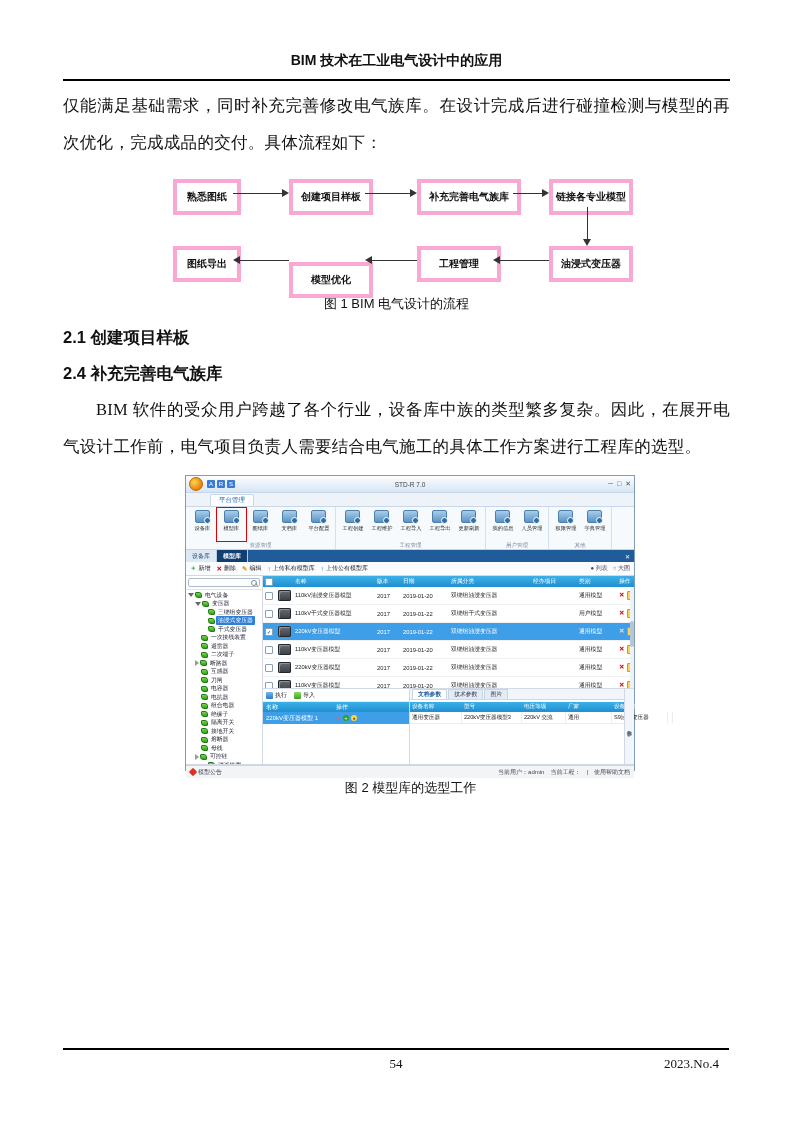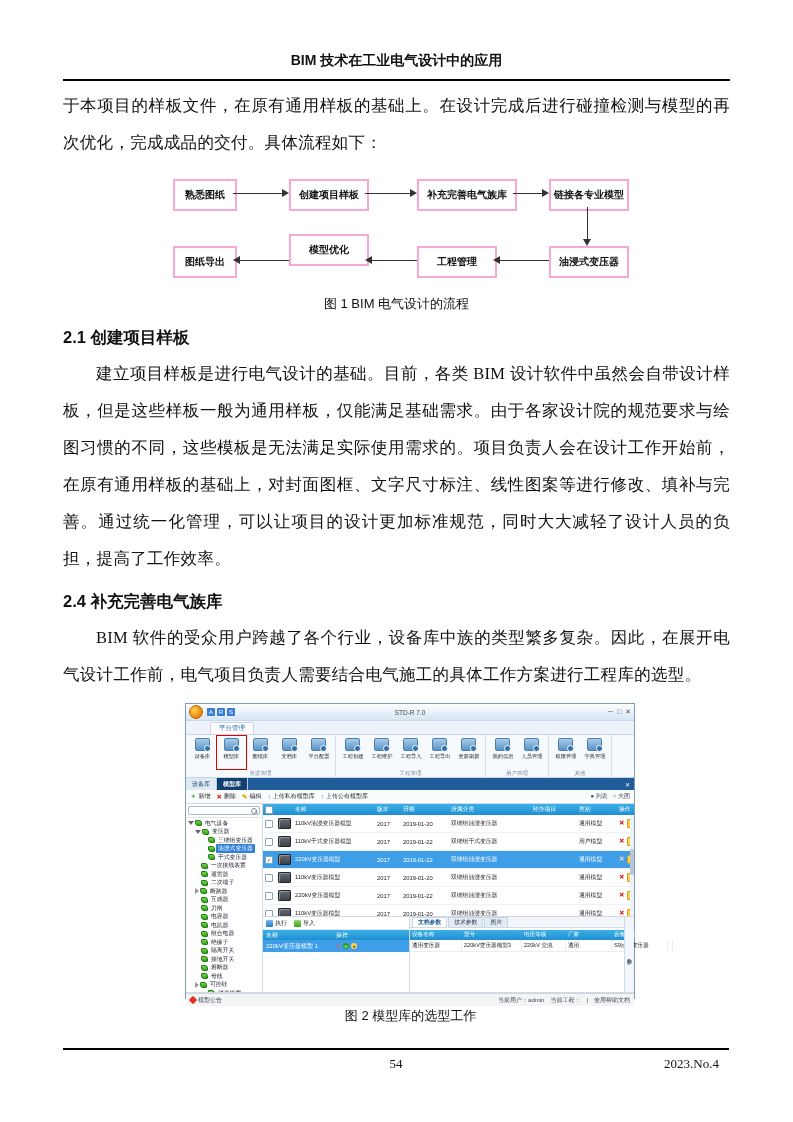--- a/index.html
+++ b/index.html
@@ -9,21 +9,21 @@
   
   .doc-header{margin-top:52px;text-align:center;font-family:"Liberation Sans",sans-serif;
         font-size:14px;font-weight:bold;padding-bottom:9px;border-bottom:2px solid #000;}
   .body-par{font-size:16.5px;line-height:37px;text-align:justify;margin:6px 0 0 0;letter-spacing:.3px;}
   .indent{text-indent:2em;}
   .sec-heading{font-family:"Liberation Sans",sans-serif;font-size:16.5px;font-weight:bold;
         margin:14px 0 4px 0;}
   .fig-caption{text-align:center;font-family:"Liberation Sans",sans-serif;font-size:13px;margin-top:8px;}
   
   .flowchart{position:relative;width:452px;height:110px;margin:16px 0 0 110px;}
-  .fbox{position:absolute;height:28px;border:2px solid #f9a8d4;background:#fff;
+  .fbox{position:absolute;height:28px;border:4px solid #f9a8d4;background:#fff;
         display:flex;align-items:center;justify-content:center;
         font-family:"Liberation Sans",sans-serif;font-size:10px;font-weight:600;white-space:nowrap;}
   .fl-h{position:absolute;height:1px;background:#333;}
   .fl-v{position:absolute;width:1px;background:#333;}
   .ar{position:absolute;width:0;height:0;border:4px solid transparent;}
   .ar.r{border-left:7px solid #333;border-right:0;}
   .ar.l{border-right:7px solid #333;border-left:0;}
   .ar.d{border-top:7px solid #333;border-bottom:0;}
   
   .window{position:relative;width:450px;height:296px;margin:10px 0 0 122px;
@@ -144,50 +144,49 @@
   .footer .issue{position:absolute;right:10px;top:6px;font-size:13px;}
   .cap2{position:relative;left:14px;}
 </style>
 </head>
 <body>
 
 <div class="page">
 
   <div class="doc-header">BIM 技术在工业电气设计中的应用</div>
 
-  <p class="body-par">于本项目的样板文件，在原有通用样板的基础上。在设计完成后进行碰撞检测与模型的再次优化，完成成品的交付。具体流程如下：</p>
+  <p class="body-par">仅能满足基础需求，同时补充完善修改电气族库。在设计完成后进行碰撞检测与模型的再次优化，完成成品的交付。具体流程如下：</p>
 
   <div class="flowchart">
     <div class="fbox" style="left:0;top:2px;width:60px">熟悉图纸</div>
     <div class="fbox" style="left:116px;top:2px;width:76px">创建项目样板</div>
     <div class="fbox" style="left:244px;top:2px;width:96px">补充完善电气族库</div>
     <div class="fbox" style="left:376px;top:2px;width:76px">链接各专业模型</div>
     <div class="fbox" style="left:0;top:69px;width:60px">图纸导出</div>
-    <div class="fbox" style="left:116px;top:57px;width:76px">模型优化</div>
+    <div class="fbox" style="left:116px;top:85px;width:76px">模型优化</div>
     <div class="fbox" style="left:244px;top:69px;width:76px">工程管理</div>
     <div class="fbox" style="left:376px;top:69px;width:76px">油浸式变压器</div>
     <div class="fl-h" style="left:60px;top:16px;width:49px"></div>
     <div class="ar r" style="left:109px;top:12px"></div>
     <div class="fl-h" style="left:192px;top:16px;width:45px"></div>
     <div class="ar r" style="left:237px;top:12px"></div>
     <div class="fl-h" style="left:340px;top:16px;width:29px"></div>
     <div class="ar r" style="left:369px;top:12px"></div>
     <div class="fl-v" style="left:414px;top:30px;height:32px"></div>
     <div class="ar d" style="left:410px;top:62px"></div>
     <div class="ar l" style="left:60px;top:79px"></div>
     <div class="fl-h" style="left:67px;top:83px;width:49px"></div>
     <div class="ar l" style="left:192px;top:79px"></div>
     <div class="fl-h" style="left:199px;top:83px;width:45px"></div>
     <div class="ar l" style="left:320px;top:79px"></div>
     <div class="fl-h" style="left:327px;top:83px;width:49px"></div>
   </div>
   <div class="fig-caption">图 1  BIM 电气设计的流程</div>
 
   <div class="sec-heading">2.1 创建项目样板</div>
-  <p class="body-par indent">建立项目样板是进行电气设计的基础。目前，各类 BIM 设计软件中虽然会自带设计样板，但是这些样板一般为通用样板，仅能满足基础需求。由于各家设计院的规范要求与绘图习惯的不同，这些模板是无法满足实际使用需求的。项目负责人会在设计工作开始前，在原有通用样板的基础上，对封面图框、文字尺寸标注、线性图案等进行修改、填补与完善。通过统一化管理，可以让项目的设计更加标准规范，同时大大减轻了设计人员的负担，提高了工作效率。</p>
 
   <div class="sec-heading">2.4 补充完善电气族库</div>
   <p class="body-par indent">BIM 软件的受众用户跨越了各个行业，设备库中族的类型繁多复杂。因此，在展开电气设计工作前，电气项目负责人需要结合电气施工的具体工作方案进行工程库的选型。</p>
 
   <div class="window">
     <div class="titlebar">
       <div class="logo"></div>
       <div class="qat">
         <span>A</span>
         <span>R</span>

